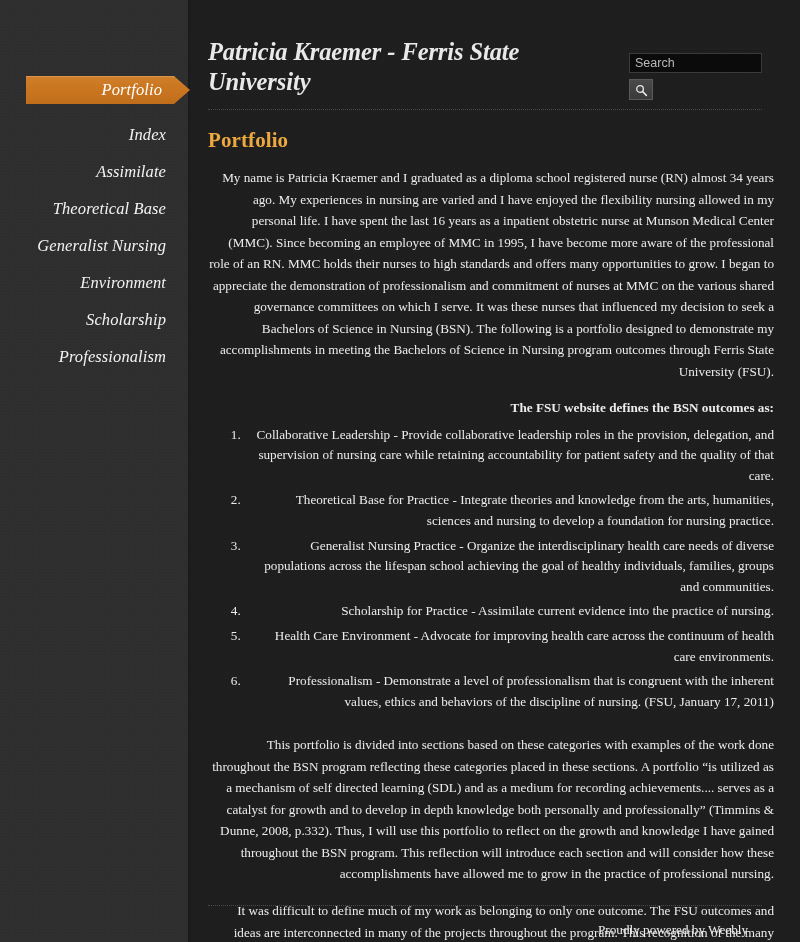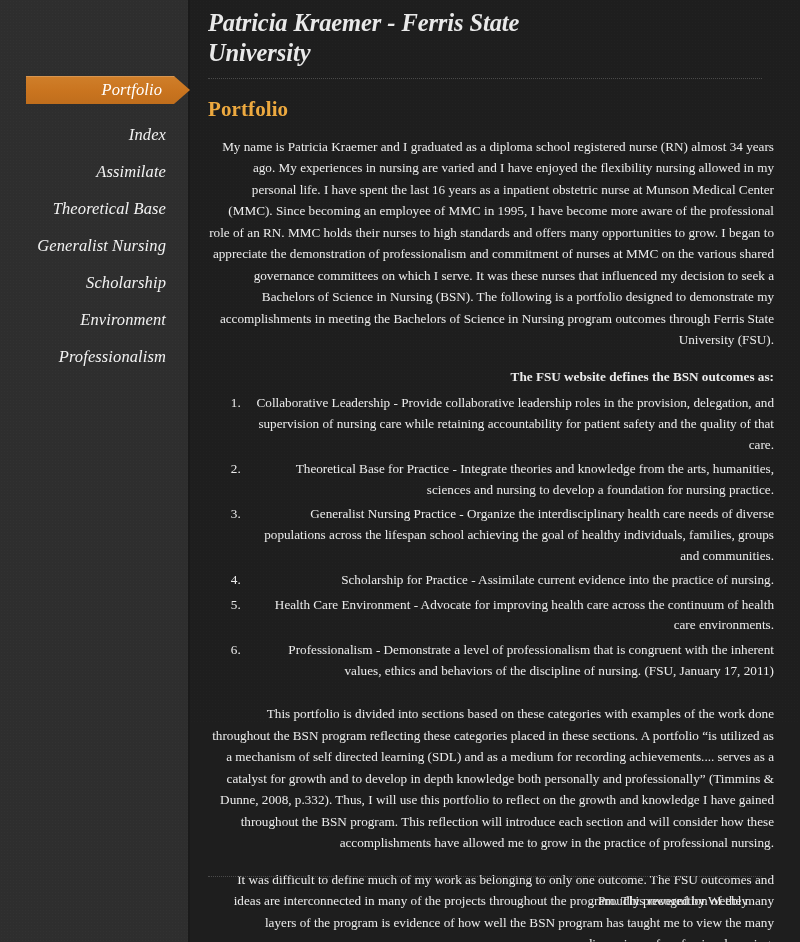--- a/index.html
+++ b/index.html
@@ -74,20 +74,21 @@
     position: relative;
     flex: 1;
     height: 722px;
     background: #1e1e1e;
     background-image:
       radial-gradient(rgba(255,255,255,0.013) 0.5px, transparent 0.5px),
       radial-gradient(rgba(0,0,0,0.06) 0.5px, transparent 0.5px);
     background-size: 3px 3px, 6px 6px;
     background-position: 0 0, 2px 3px;
     padding: 0 26px 0 18px;
+    margin-top: 29px;
   }
 
   
   .header-row {
     display: flex;
     justify-content: space-between;
     align-items: flex-start;
     padding-top: 8px;
   }
   .site-title {
@@ -205,39 +206,50 @@
       <li class="nav-item">
         <span>Assimilate</span>
       </li>
       <li class="nav-item">
         <span>Theoretical Base</span>
       </li>
       <li class="nav-item">
         <span>Generalist Nursing</span>
       </li>
       <li class="nav-item">
+        <span>Environment</span>
+      </li>
+      <li class="nav-item">
         <span>Scholarship</span>
-      </li>
-      <li class="nav-item">
-        <span>Environment</span>
       </li>
       <li class="nav-item">
         <span>Professionalism</span>
       </li>
     </ul>
   </aside>
 
   <main class="content">
 
     <div class="header-row">
       <h1 class="site-title">
         <span class="title-line">Patricia Kraemer - Ferris State</span>
         <span class="title-line">University</span>
       </h1>
 
+      <div class="search-area">
+        <input class="search-input" type="text" placeholder="Search" style="">
+        <button class="search-button">
+          <span>
+            <svg width="13" height="13" viewBox="0 0 16 16" aria-hidden="true">
+              <circle cx="6.2" cy="6.2" r="4.1" fill="none" stroke="#eaeaea" stroke-width="1.6"></circle>
+              <line x1="9.3" y1="9.3" x2="14" y2="14" stroke="#eaeaea" stroke-width="1.9" stroke-linecap="round"></line>
+            </svg>
+          </span>
+        </button>
+      </div>
     </div>
 
     <hr class="divider">
 
     <h2 class="page-heading">Portfolio</h2>
 
     <p class="body-text">My name is Patricia Kraemer and I graduated as a diploma school registered nurse (RN)  almost 34 years ago.  My experiences in nursing are varied and I have enjoyed the flexibility nursing allowed in my personal life.  I have spent the last 16 years as a inpatient obstetric nurse at Munson Medical Center (MMC).  Since becoming an employee of MMC in 1995, I have become more aware of the professional role of an RN.  MMC holds their nurses to high standards and offers many opportunities to grow.  I began to appreciate the demonstration of professionalism and commitment of nurses at MMC on the various shared governance committees on which I serve.  It was these nurses that influenced my decision to seek a Bachelors of Science in Nursing (BSN).  The following is a portfolio designed to demonstrate my accomplishments in meeting the Bachelors of Science in Nursing program outcomes through Ferris State University (FSU).</p>
 
     <p class="body-text tight">The FSU website defines the BSN outcomes as:</p>
 

